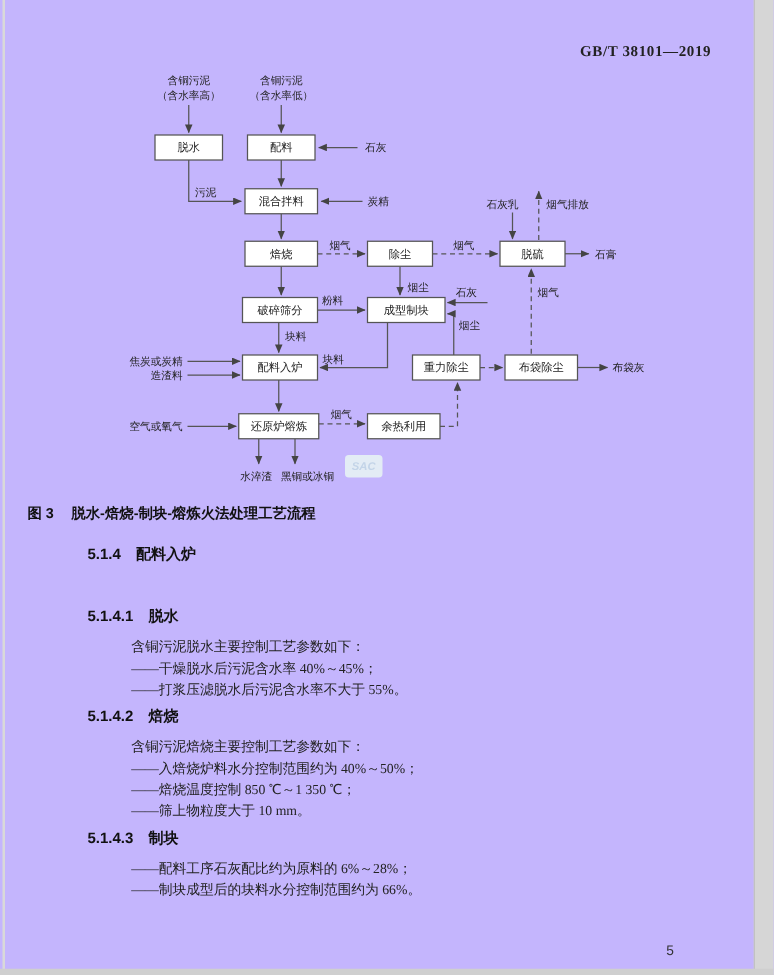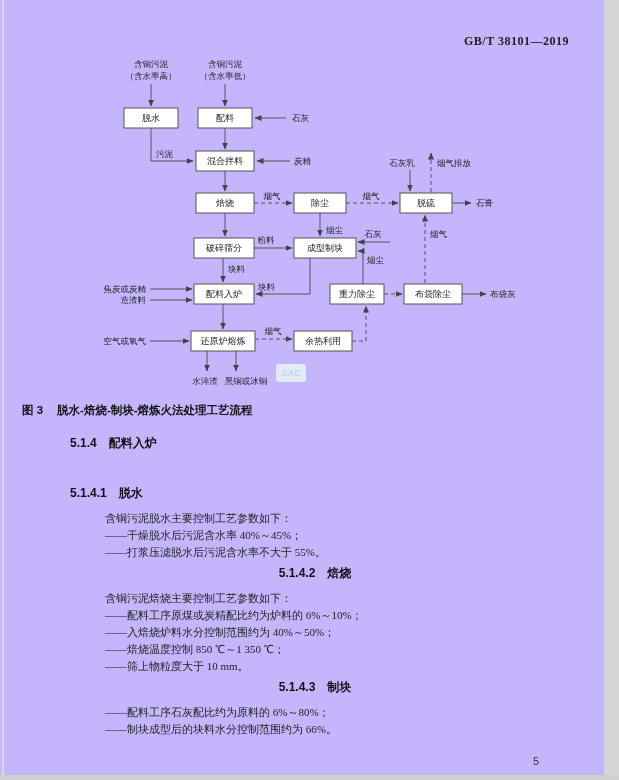--- a/index.html
+++ b/index.html
@@ -19,21 +19,21 @@
              color:#c3d4e8;font-family:"Liberation Sans",sans-serif;font-weight:bold;font-size:9px;
              display:flex;align-items:center;justify-content:center;font-style:italic;}
   .fig-caption{position:absolute;left:0;top:403px;width:605px;text-align:left;
                font-family:"Liberation Sans",sans-serif;font-weight:bold;font-size:11.5px;color:#111;margin-left:22px;}
   .fig-caption .fig-label{margin-right:14px;}
   .content{position:absolute;left:0;top:430px;width:560px;padding-top:6px;}
   .sec-heading{font-family:"Liberation Sans",sans-serif;font-weight:bold;font-size:12px;line-height:14px;
                margin:0 0 14px 70px;color:#111;}
   .sec-heading .sec-num{margin-right:12px;}
   .sec-heading.sub{margin-bottom:10px;margin-top:36px;}
-  .sec-heading.later{margin-top:5px;text-align:center;}
+  .sec-heading.later{margin-top:5px;}
   .para{font-size:11px;line-height:17px;margin:0 0 0 105px;color:#222;}
   .page-num{position:absolute;left:533px;top:755px;font-size:11px;font-family:"Liberation Sans",sans-serif;color:#333;}
 </style>
 </head>
 <body>
 
 <div class="page">
 
   <div class="doc-code">GB/T 38101—2019</div>
 
@@ -179,29 +179,28 @@
       <span class="sec-num">5.1.4.1</span><span>脱水</span>
     </div>
     <p class="para">含铜污泥脱水主要控制工艺参数如下：</p>
     <p class="para">——干燥脱水后污泥含水率 40%～45%；</p>
     <p class="para">——打浆压滤脱水后污泥含水率不大于 55%。</p>
 
     <div class="sec-heading sub later">
       <span class="sec-num">5.1.4.2</span><span>焙烧</span>
     </div>
     <p class="para">含铜污泥焙烧主要控制工艺参数如下：</p>
-    <p class="para">——配料工序原煤或炭精配比约为炉料的 6%～10%；</p>
     <p class="para">——入焙烧炉料水分控制范围约为 40%～50%；</p>
     <p class="para">——焙烧温度控制 850 ℃～1 350 ℃；</p>
     <p class="para">——筛上物粒度大于 10 mm。</p>
 
     <div class="sec-heading sub later">
       <span class="sec-num">5.1.4.3</span><span>制块</span>
     </div>
-    <p class="para">——配料工序石灰配比约为原料的 6%～80%；</p>
+    <p class="para">——配料工序石灰配比约为原料的 6%～28%；</p>
     <p class="para">——制块成型后的块料水分控制范围约为 66%。</p>
 
   </div>
 
   <div class="page-num">5</div>
 
   <div class="edge-left"></div>
   <div class="edge-right"></div>
   <div class="edge-bottom"></div>
 </div>

